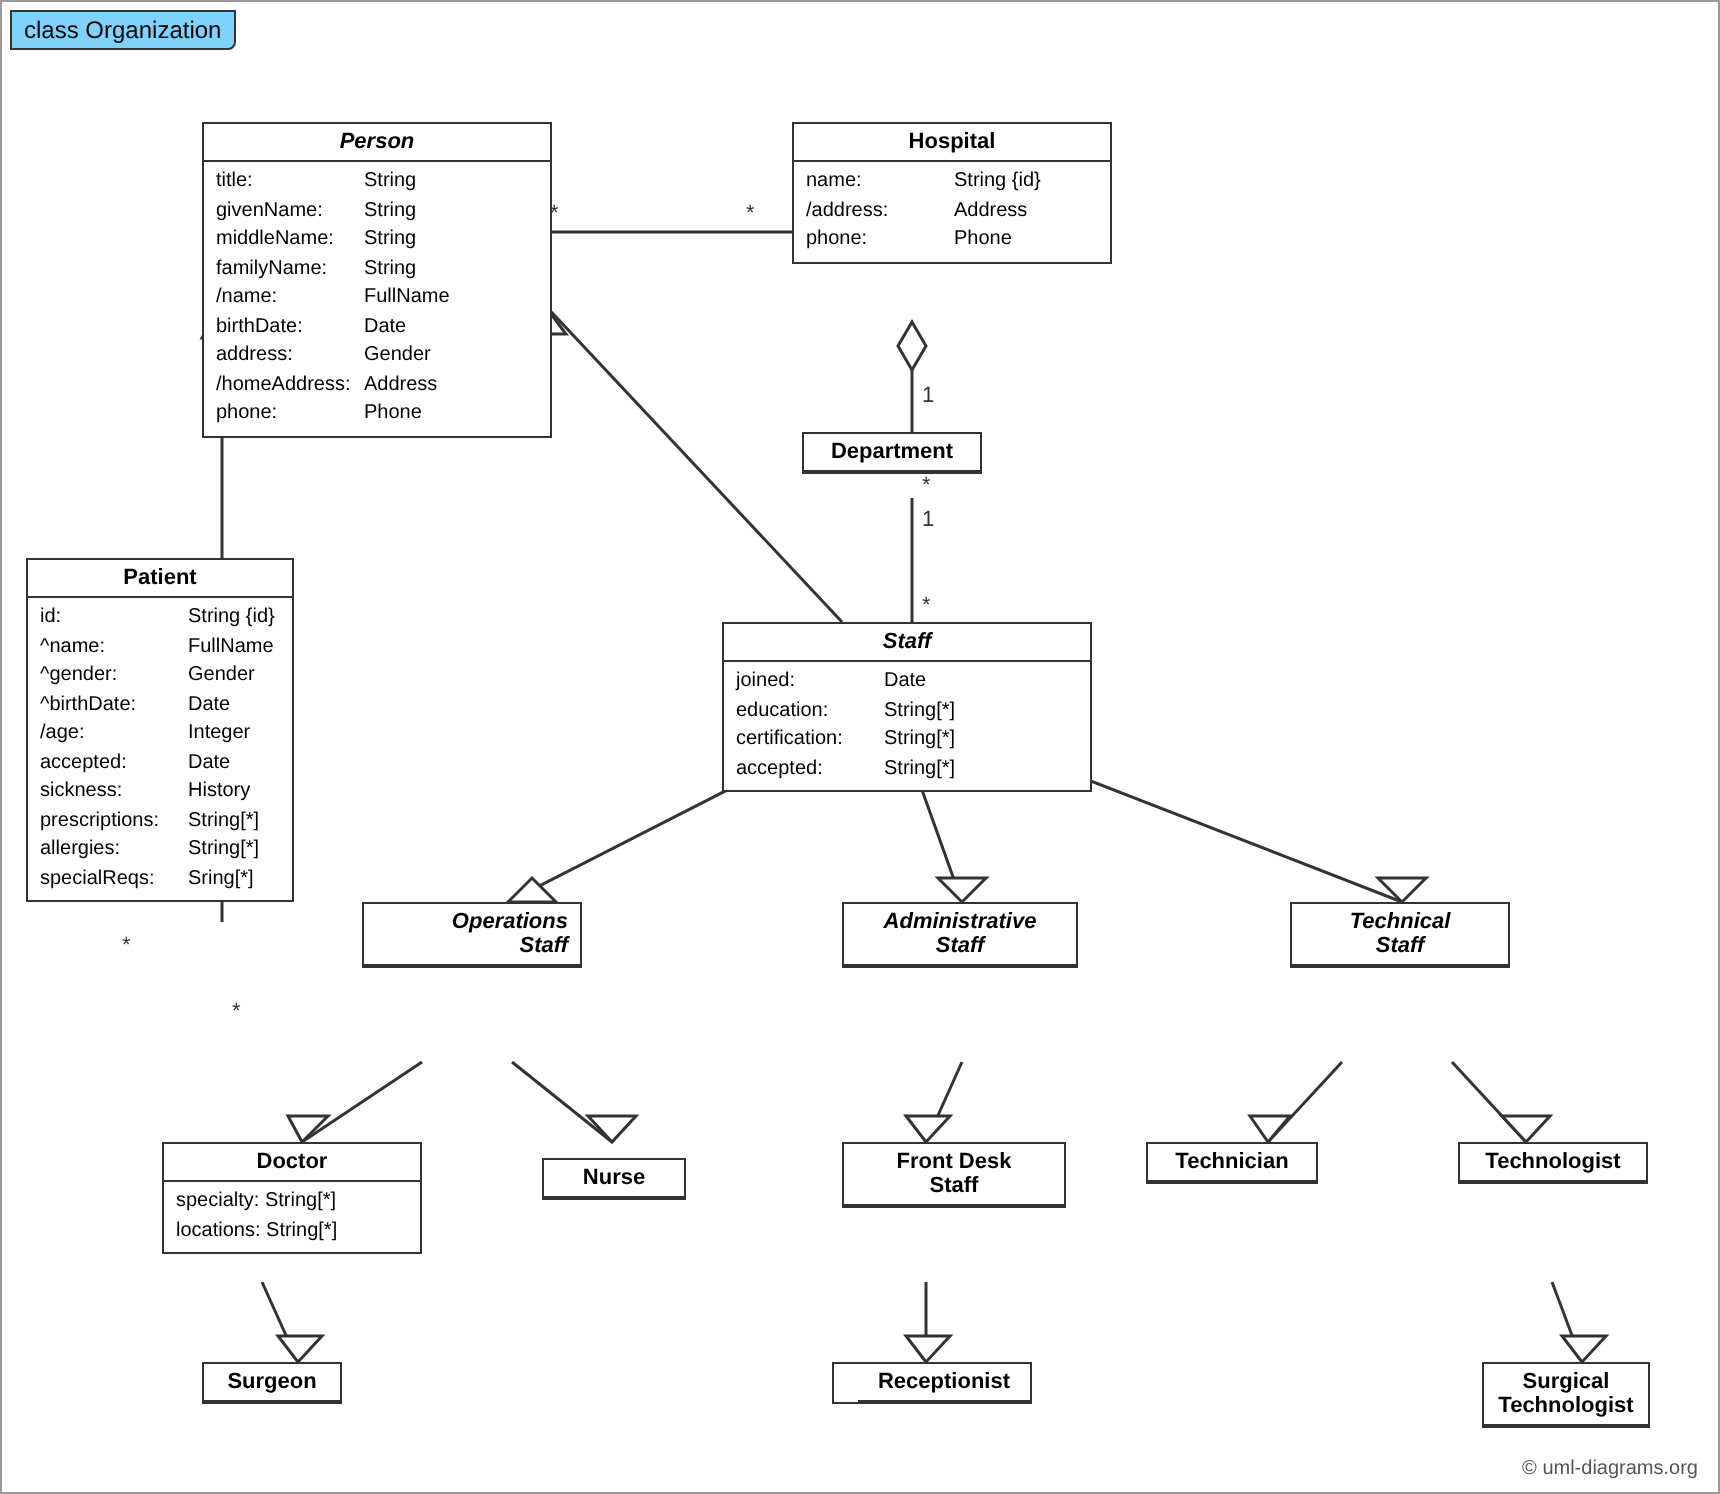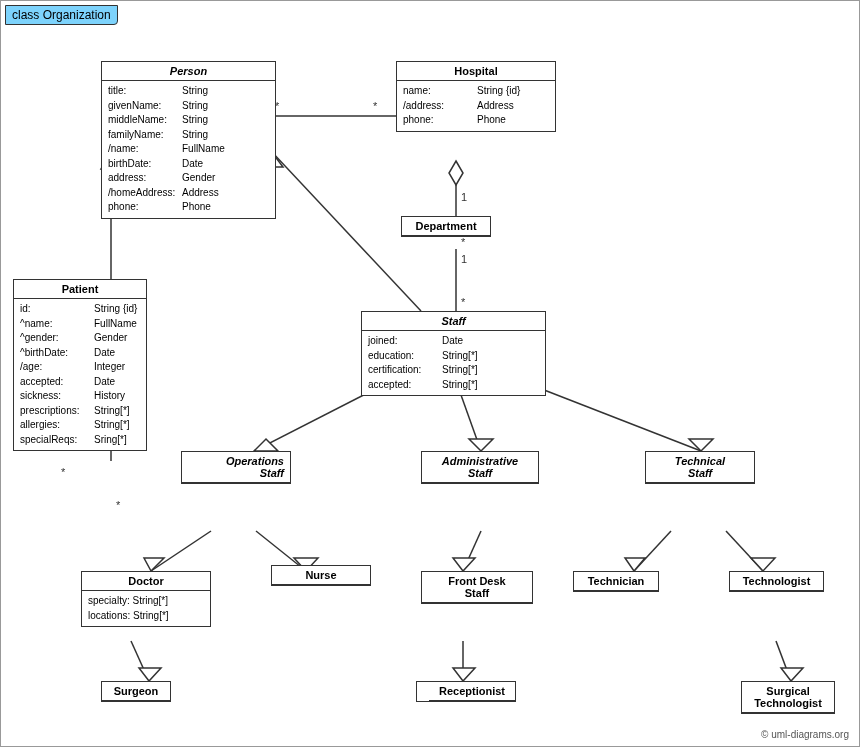--- a/index.html
+++ b/index.html
@@ -293,21 +293,21 @@
   </div>
 
   <div class="uml-class" style="left:80px; top:570px; width:130px;">
     <div class="class-name">Doctor</div>
     <div class="class-attrs">
       <div class="attr-row">specialty: String[*]</div>
       <div class="attr-row">locations: String[*]</div>
     </div>
   </div>
 
-  <div class="uml-class" style="left:270px; top:564px; width:100px;">
+  <div class="uml-class" style="left:270px; top:578px; width:72px;">
     <div class="class-name">Nurse</div>
   </div>
 
   <div class="uml-class" style="left:420px; top:570px; width:112px; text-align:center;">
     <div class="class-name">Front Desk<br>Staff</div>
   </div>
 
   <div class="uml-class" style="left:572px; top:570px; width:86px;">
     <div class="class-name">Technician</div>
   </div>
@@ -317,19 +317,19 @@
   </div>
 
   <div class="uml-class" style="left:100px; top:680px; width:70px;">
     <div class="class-name">Surgeon</div>
   </div>
 
   <div class="uml-class" style="left:415px; top:680px; width:100px;padding-left:12px;">
     <div class="class-name">Receptionist</div>
   </div>
 
-  <div class="uml-class" style="left:740px; top:680px; width:94px; text-align:center;">
+  <div class="uml-class" style="left:740px; top:680px; width:84px; text-align:center;">
     <div class="class-name">Surgical<br>Technologist</div>
   </div>
 
   <div class="copyright">© uml-diagrams.org</div>
 
 </div>
 
 </body></html>

